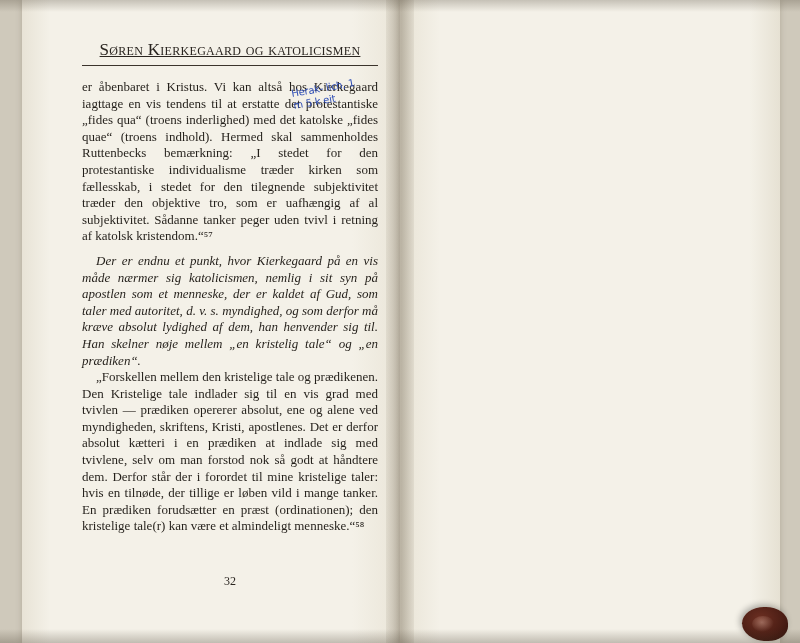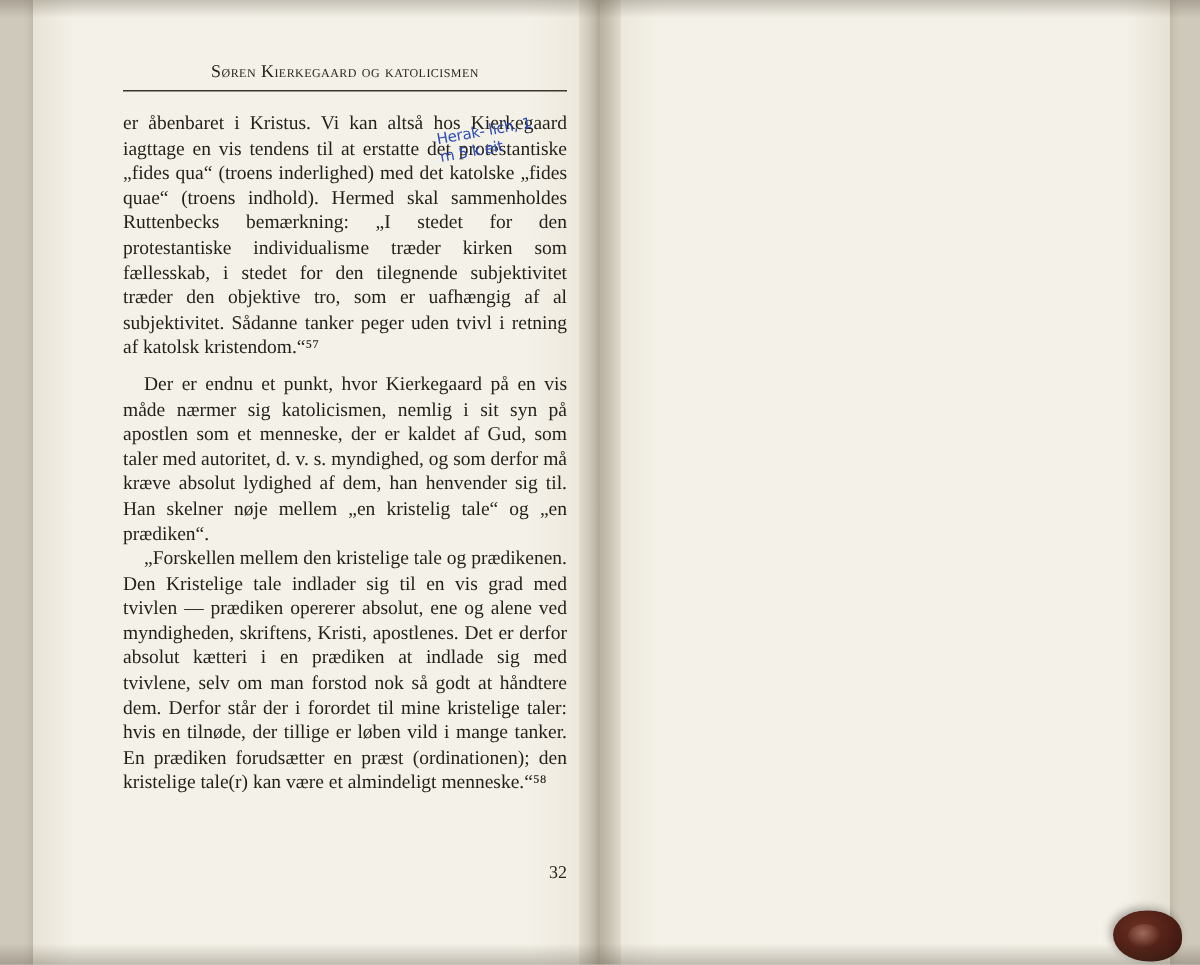--- a/index.html
+++ b/index.html
@@ -51,60 +51,61 @@
   .column {
     position: absolute;
     top: 40px;
     width: 296px;
     color: #231f1a;
   }
   .col-left { left: 60px; }
 
   .running-head {
     font-variant: small-caps;
-    font-size: 12px;
+    font-size: 17px;
     letter-spacing: 0.3px;
     text-align: center;
     margin-bottom: 5px;
     color: #2a2520;
+    text-decoration: underline;
   }
   .rule {
     border: 0;
     border-top: 1px solid #3b342c;
     margin: 0 0 13px 0;
   }
   .body-text p {
     margin: 0;
     font-size: 13px;
     line-height: 16.6px;
     text-align: justify;
     text-justify: inter-word;
     hyphens: manual;
     color: #231f1a;
   }
   .body-text p.indent {
     text-indent: 14px;
     margin-top: 8px;
+    font-style: italic;
   }
   .body-text p.tight {
     text-indent: 14px;
     margin-top: 0;
   }
 
   .folio {
     position: absolute;
     font-size: 12px;
     color: #2a2520;
     text-align: center;
   }
   .folio-left {
     left: 60px;
     width: 296px;
     top: 574px;
-    text-align: right;
   }
 
   
   .margin-note {
     position: absolute;
     left: 292px;
     top: 82px;
     width: 70px;
     font-family: "DejaVu Sans", sans-serif;
     font-size: 10px;

